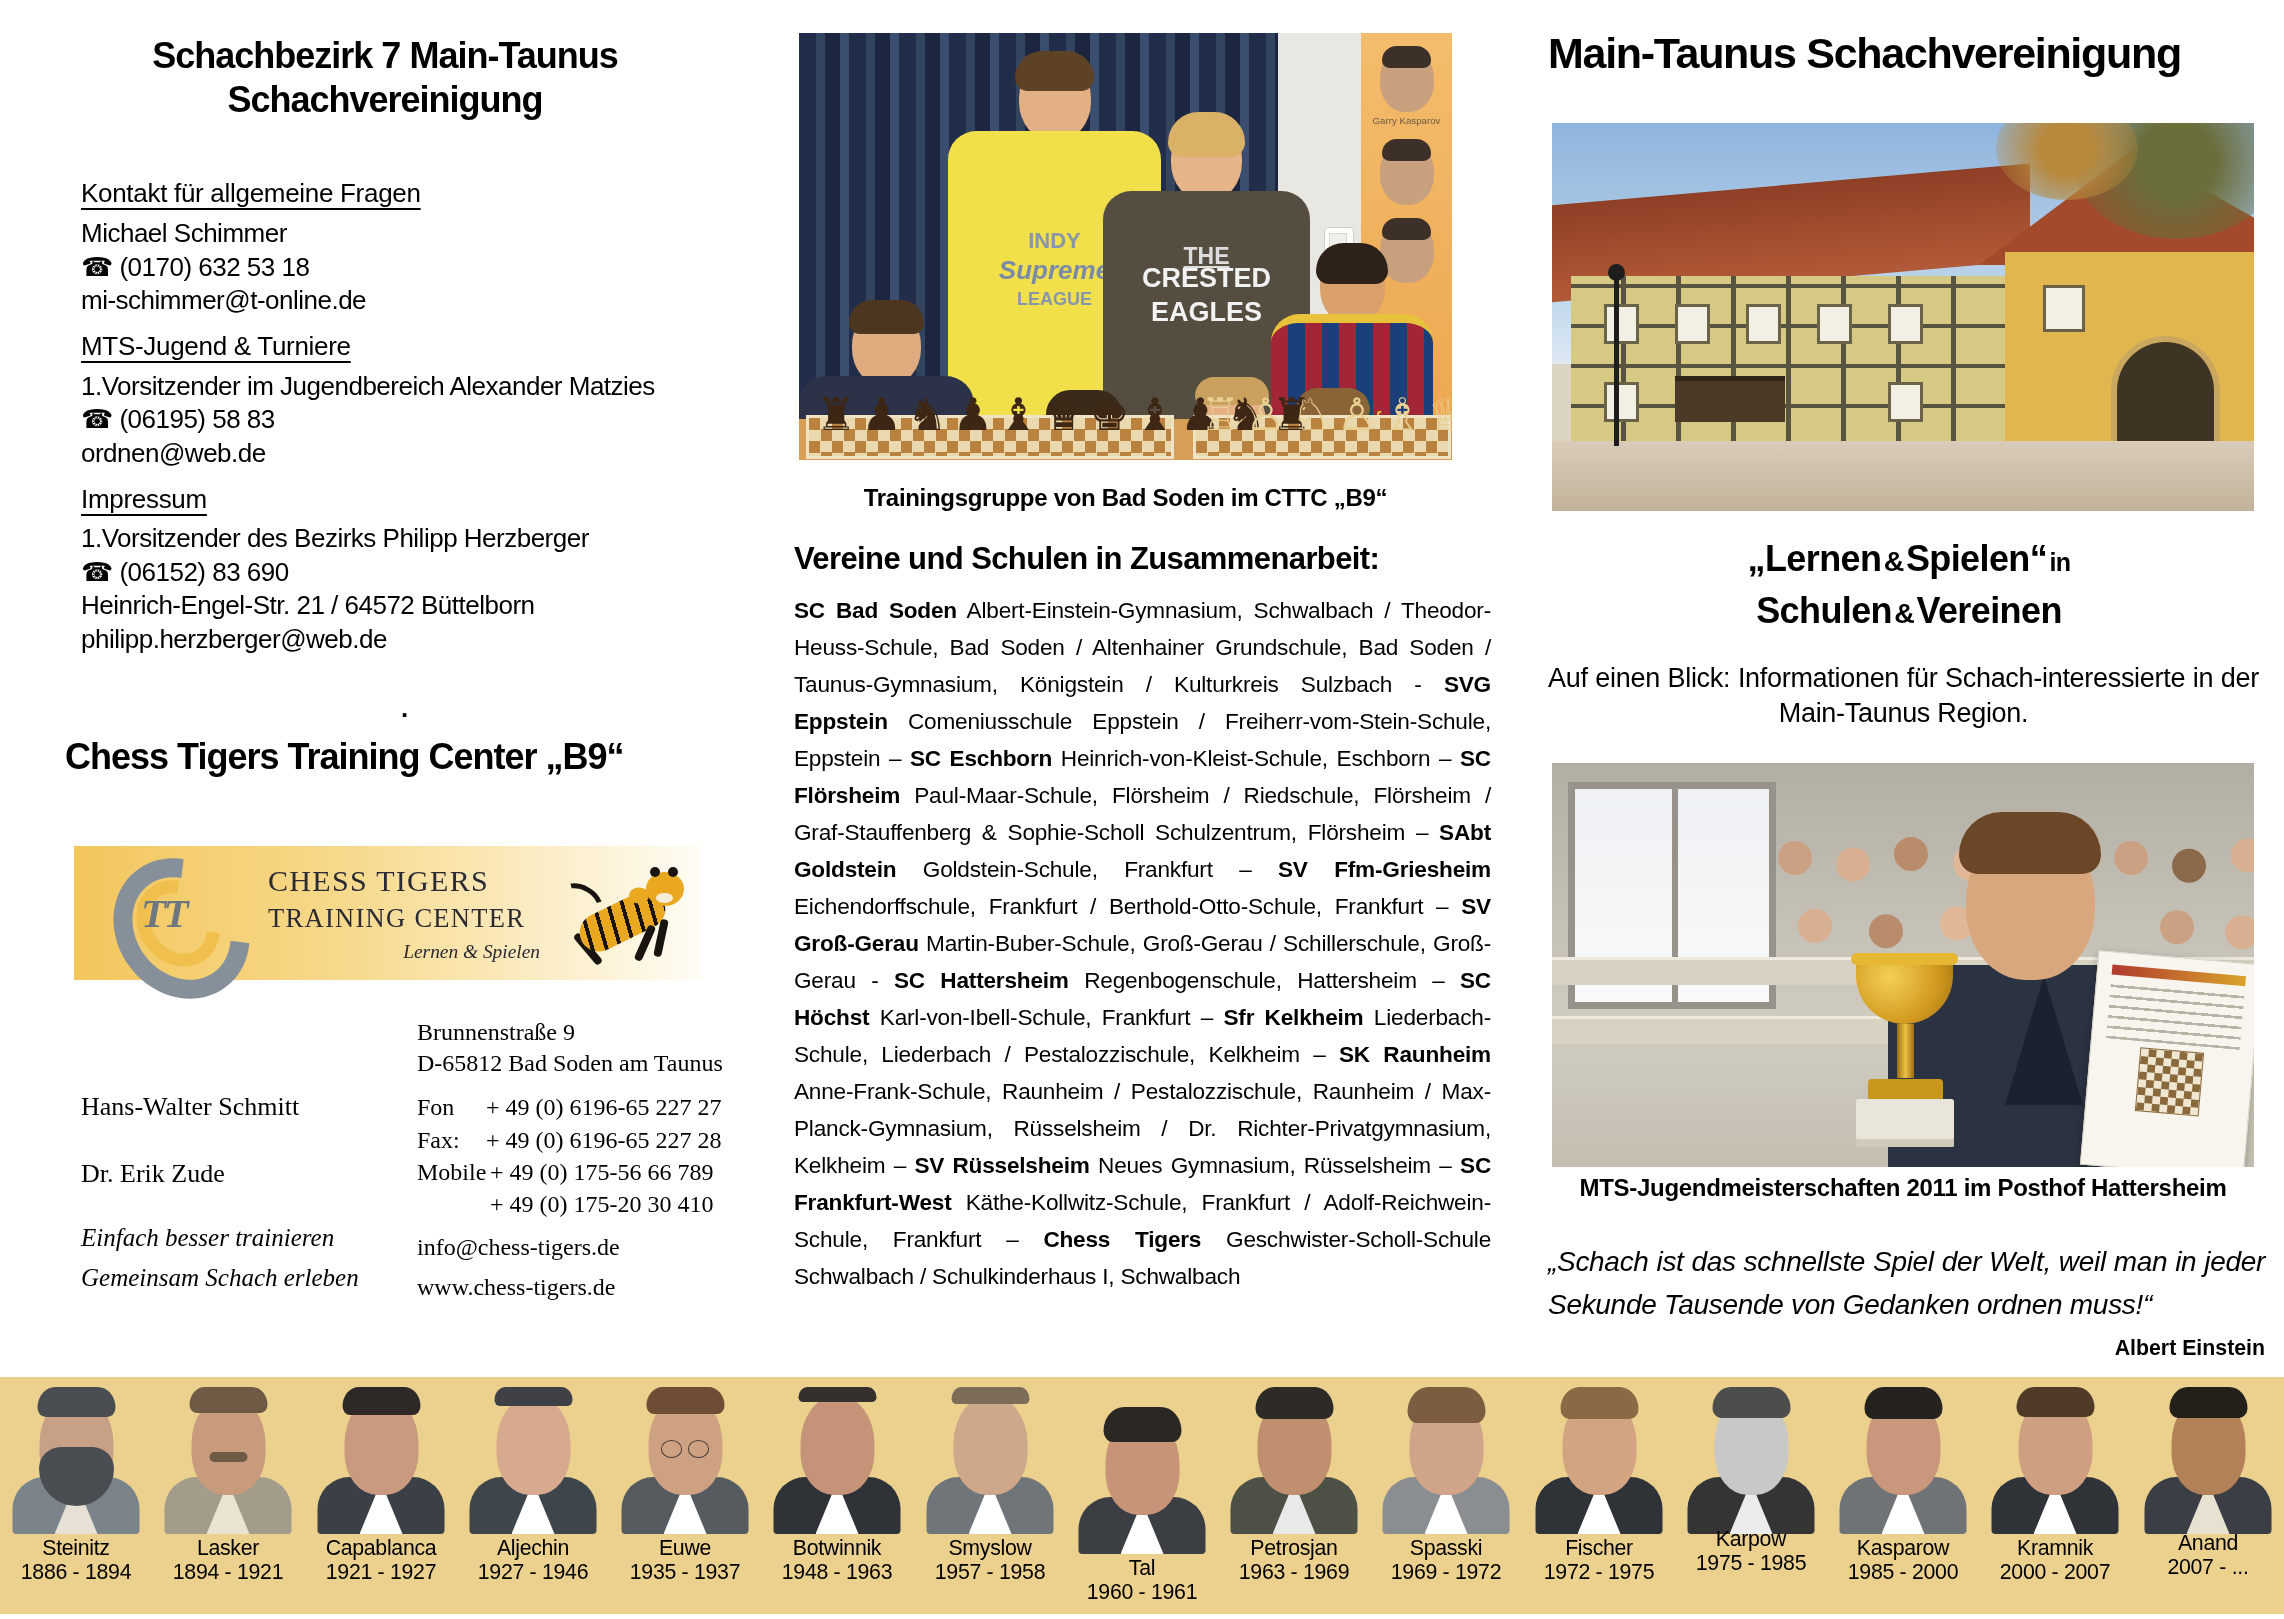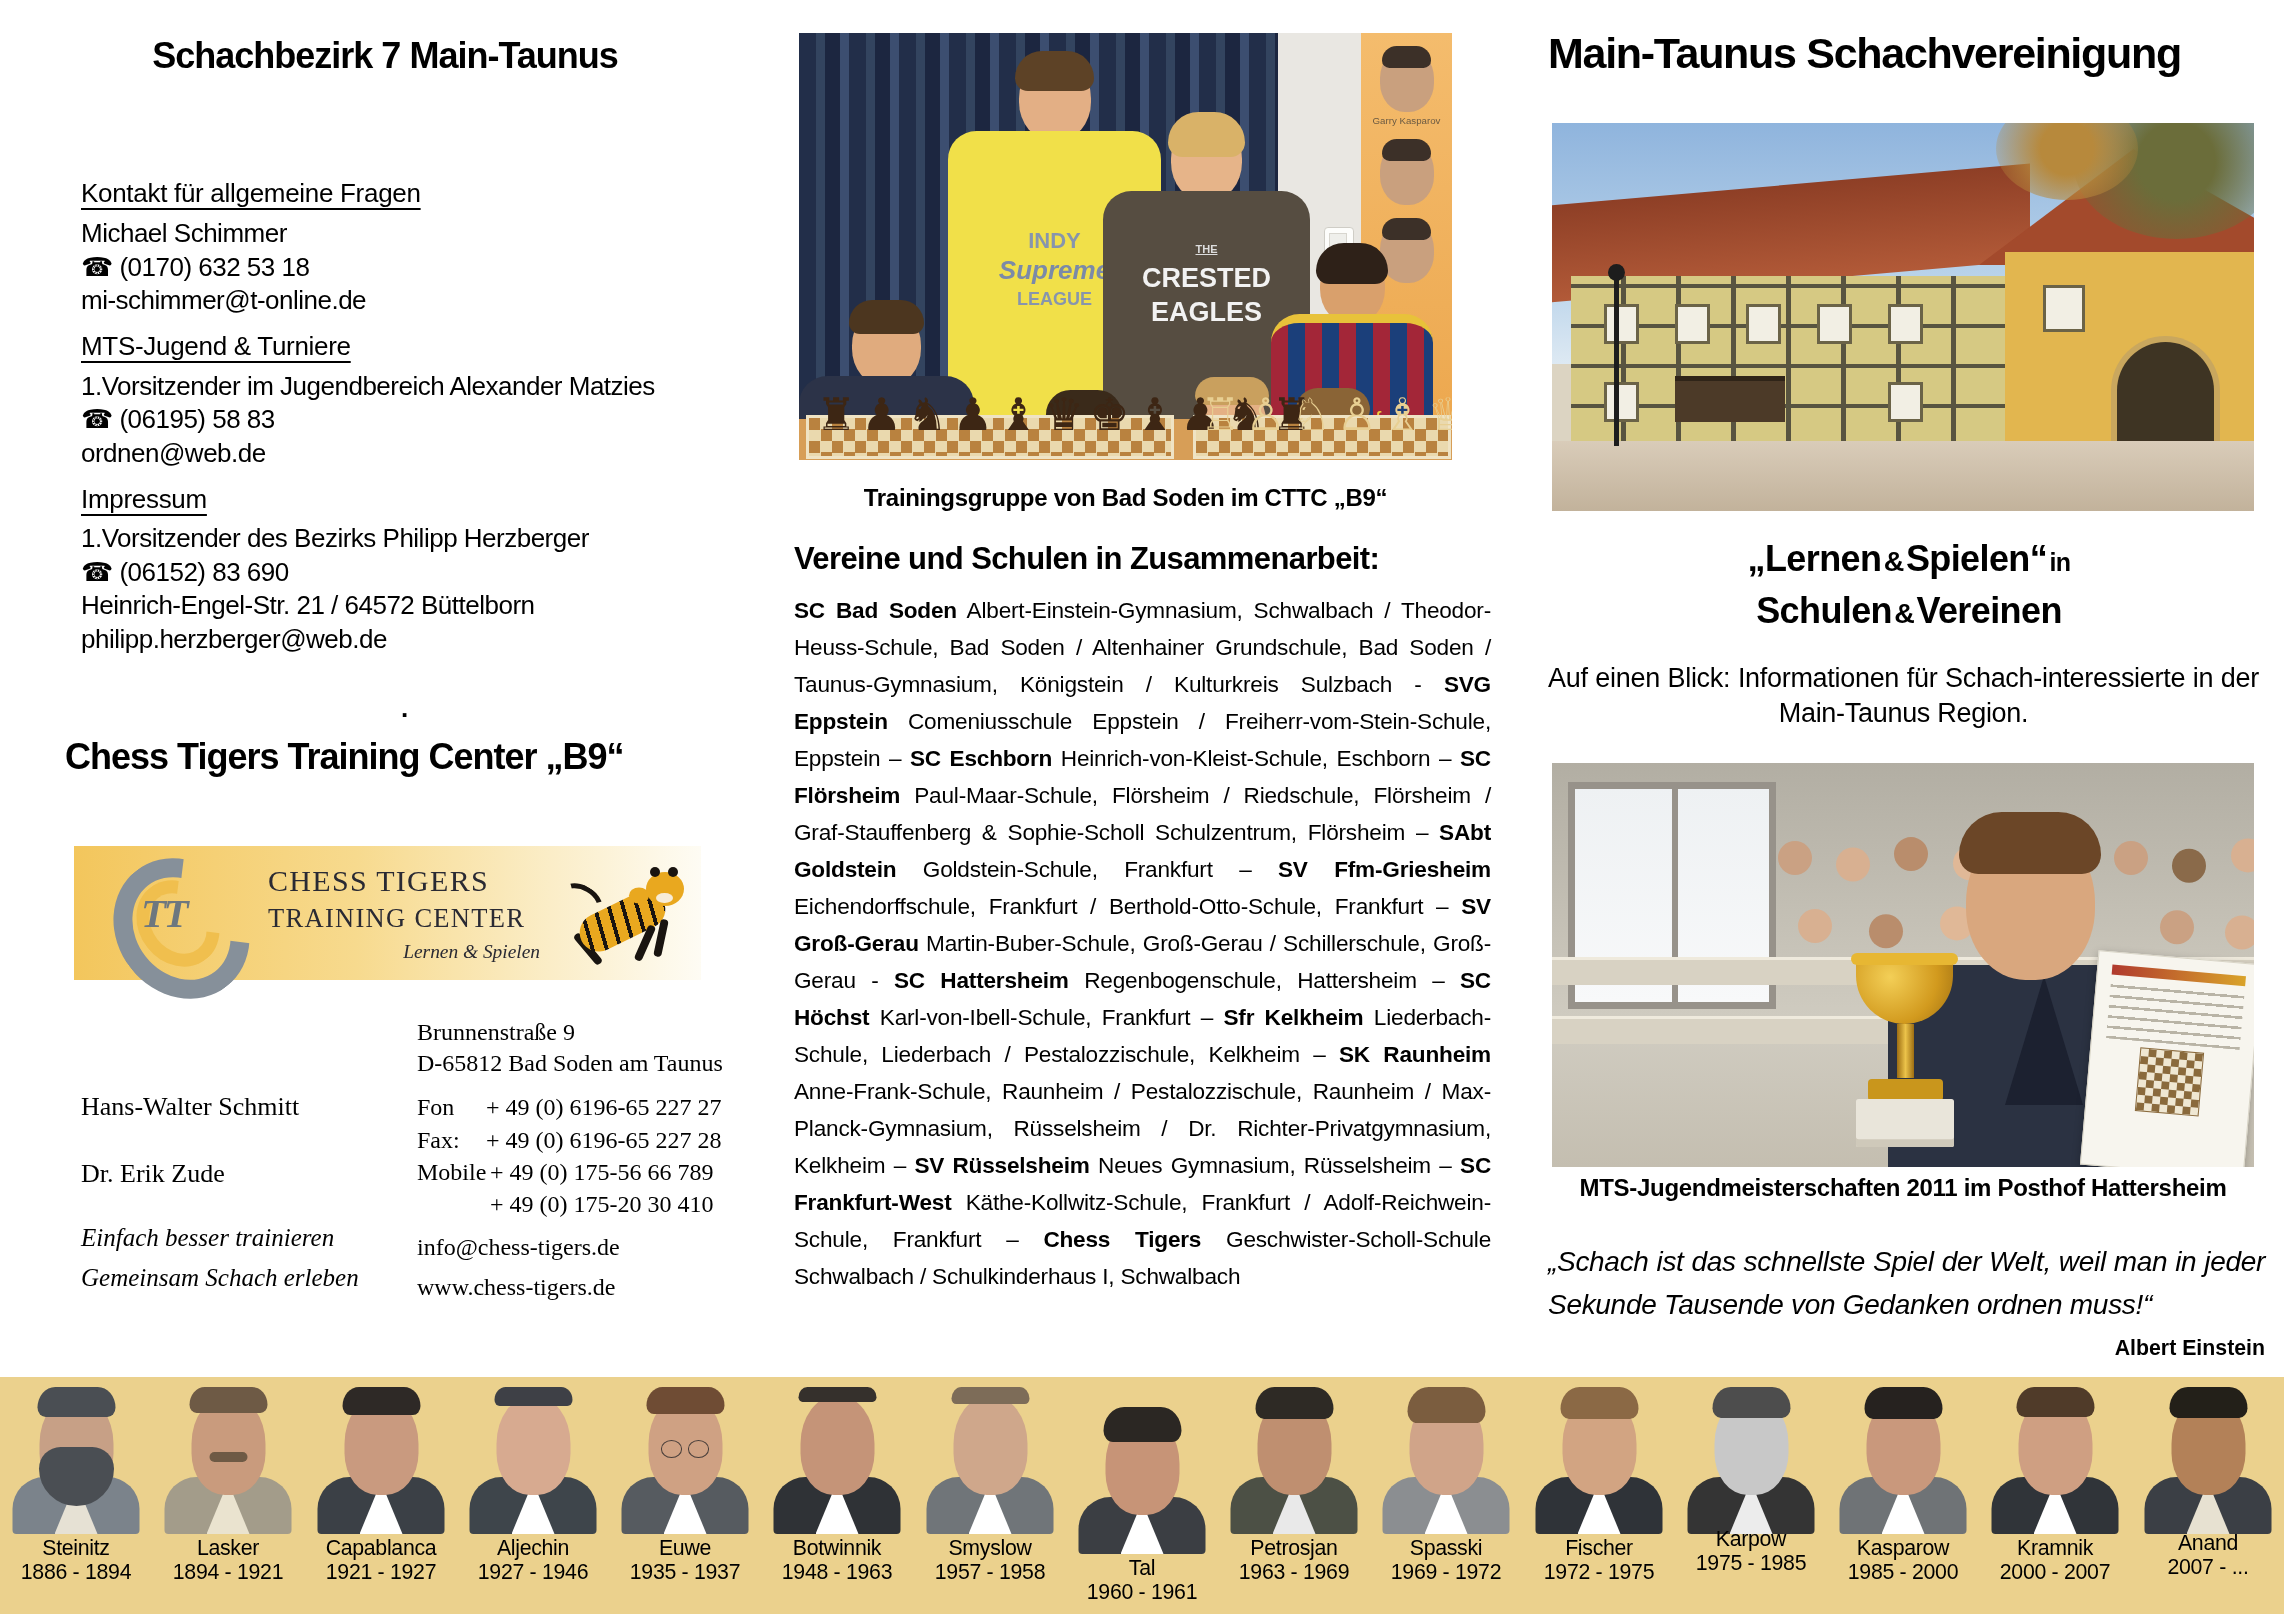--- a/index.html
+++ b/index.html
@@ -170,20 +170,21 @@
   .c11{left:1675px;--skin:#c8c8c8;--hair:#4d4d4d;--suit:#343434;--shirt:#ececec;--hairh:31px;}
   .c12{left:1827px;--skin:#c9987c;--hair:#26221f;--suit:#6f7376;--shirt:#fff;--hairh:32px;}
   .c13{left:1979px;--skin:#cf9f82;--hair:#503b29;--suit:#303439;--shirt:#fff;--hairh:30px;}
   .c14{left:2132px;--skin:#b38158;--hair:#232019;--suit:#3b3f45;--shirt:#e7e1d1;--hairh:31px;}
 </style>
 </head>
 <body>
 
 <div class="abs l-title">
   <div>Schachbezirk 7 Main-Taunus</div>
+  <div>Schachvereinigung</div>
 </div>
 
 <div class="abs uh" style="left:81px;top:178px;">Kontakt für allgemeine Fragen</div>
 <div class="abs bl" style="left:81px;top:216px;">Michael Schimmer</div>
 <div class="abs bl" style="left:81px;top:250px;">
   <span class="phone-icon">☎</span><span>(0170) 632 53 18</span>
 </div>
 <div class="abs bl" style="left:81px;top:283px;">mi-schimmer@t-online.de</div>
 
 <div class="abs uh" style="left:81px;top:331px;">MTS-Jugend &amp; Turniere</div>
@@ -261,21 +262,21 @@
       <div class="shirt-txt" style="top:124px;font-size:26px;color:#7b8aa8;font-style:italic;">Supreme</div>
       <div class="shirt-txt" style="top:158px;font-size:18px;color:#8795ad;">LEAGUE</div>
     </div>
   </div>
 
   <div class="kid" style="left:304px;top:84px;width:207px;">
     <div class="k-head" style="--skin:#e6b489;width:71px;height:84px;">
         <div class="k-hair" style="--hair:#d9b268;height:45px;"></div>
       </div>
     <div class="k-shirt" style="--shirt:#564d41;height:259px;">
-      <div class="shirt-txt" style="top:52px;font-size:11px;color:#ddd;text-decoration:underline;">THE</div>
+      <div class="shirt-txt" style="top:52px;font-size:23px;color:#ddd;text-decoration:underline;">THE</div>
       <div class="shirt-txt" style="top:72px;font-size:27px;color:#f2f2f2;">CRESTED</div>
       <div class="shirt-txt" style="top:106px;font-size:27px;color:#f2f2f2;">EAGLES</div>
     </div>
   </div>
 
   <div class="kid" style="left:472px;top:215px;width:162px;">
     <div class="k-head" style="--skin:#d9a06c;width:65px;height:76px;">
         <div class="k-hair" style="--hair:#2e2118;height:41px;"></div>
       </div>
     <div class="k-shirt" style="--shirt:#9e2a3a;height:168px;background:repeating-linear-gradient(90deg,#a32638 0 17px,#1b3f7a 17px 34px);border-top:9px solid #e8c23a;">

